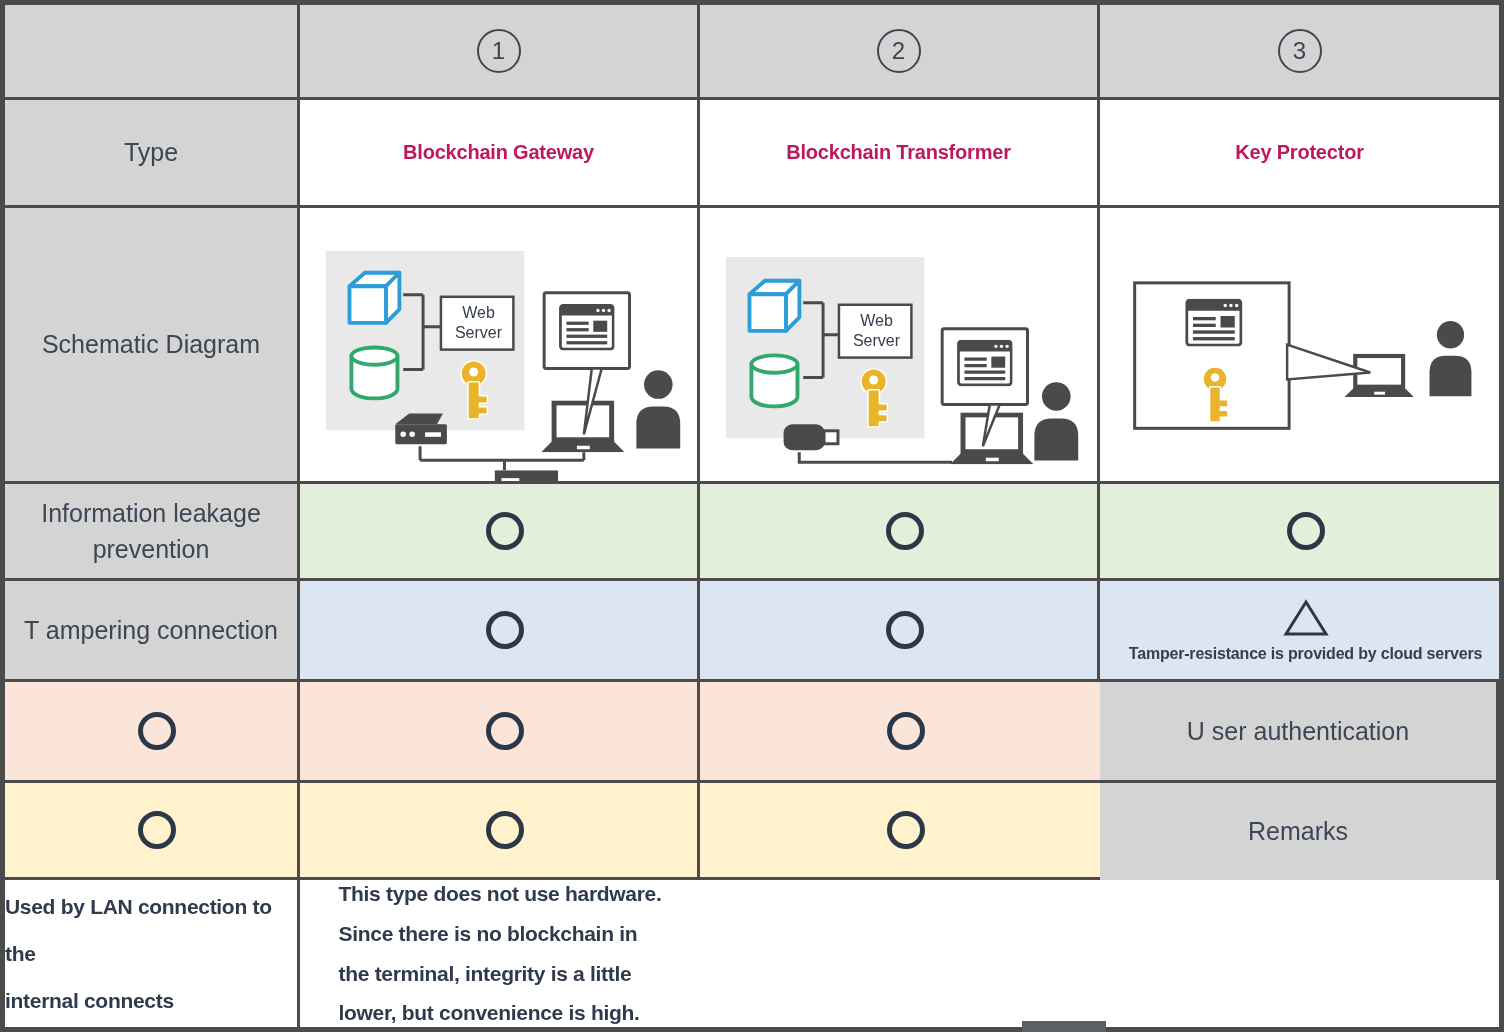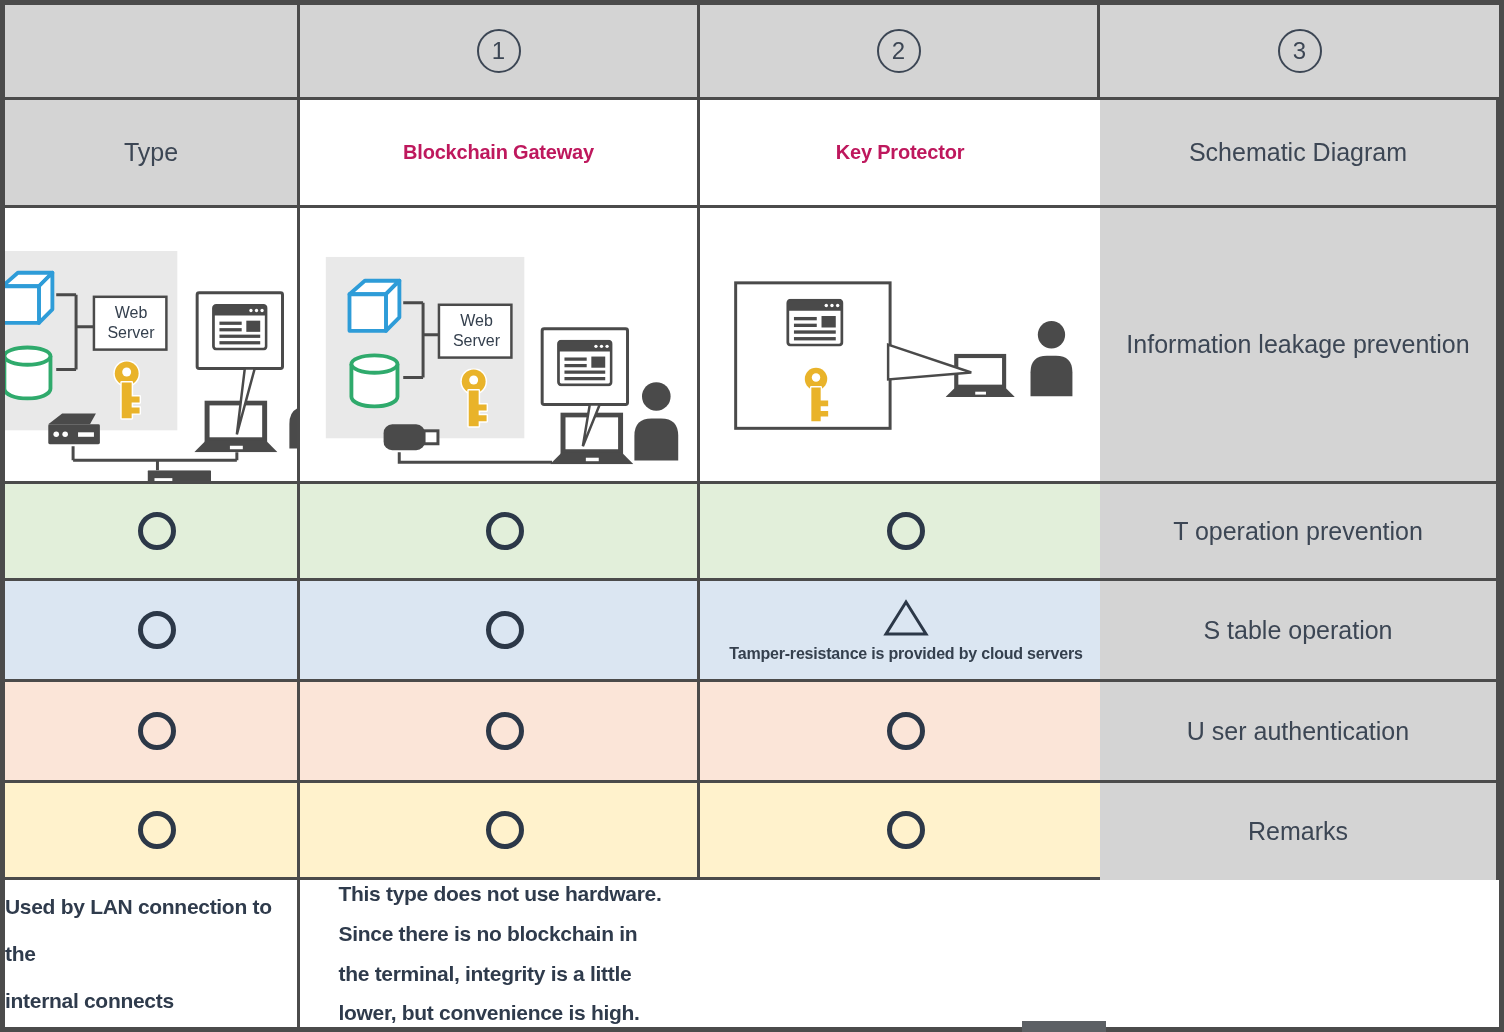--- a/index.html
+++ b/index.html
@@ -114,20 +114,23 @@
       <div class="circled">2</div>
     </div>
     <div class="cell gray last-col">
       <div class="circled">3</div>
     </div>
 
     <div class="cell gray lab">Type</div>
     <div class="cell">
       <span class="typeval">Blockchain Gateway</span>
     </div>
+    <div class="cell">
+      <span class="typeval">Blockchain Transformer</span>
+    </div>
     <div class="cell last-col">
       <span class="typeval">Key Protector</span>
     </div>
 
     <div class="cell gray lab">Schematic Diagram</div>
 
     <div class="cell">
       <div class="diagram">
         <svg class="scene" width="397" height="273" viewBox="0 0 400 274" preserveAspectRatio="none">
           <rect x="26" y="8" width="200" height="180" fill="#e9e9e9"></rect>
@@ -189,35 +192,34 @@
     <div class="cell mark-cell" style="background: rgb(226, 239, 218);">
         <span class="ring"></span>
       </div>
     <div class="cell mark-cell" style="background: rgb(226, 239, 218);">
         <span class="ring"></span>
       </div>
     <div class="cell mark-cell last-col" style="background: rgb(226, 239, 218);">
         <span class="ring"></span>
       </div>
 
-    <div class="cell gray lab">T operation prevention</div>
+    <div class="cell gray lab">T ampering connection</div>
     <div class="cell mark-cell" style="background: rgb(219, 230, 242);">
         <span class="ring"></span>
       </div>
     <div class="cell mark-cell" style="background: rgb(219, 230, 242);">
         <span class="ring"></span>
       </div>
     <div class="cell mark-cell last-col" style="background: rgb(219, 230, 242);">
       <span><svg class="tri" width="48" height="40" viewBox="0 0 48 40">
             <polygon points="24,4 44,36 4,36"></polygon>
           </svg></span>
       <span class="mark-note">Tamper-resistance is provided by cloud servers</span>
     </div>
 
-    <div class="cell gray lab">S table operation</div>
     <div class="cell mark-cell" style="background: rgb(251, 229, 216);">
         <span class="ring"></span>
       </div>
     <div class="cell mark-cell" style="background: rgb(251, 229, 216);">
         <span class="ring"></span>
       </div>
     <div class="cell mark-cell last-col" style="background: rgb(251, 229, 216);">
         <span class="ring"></span>
       </div>
 

